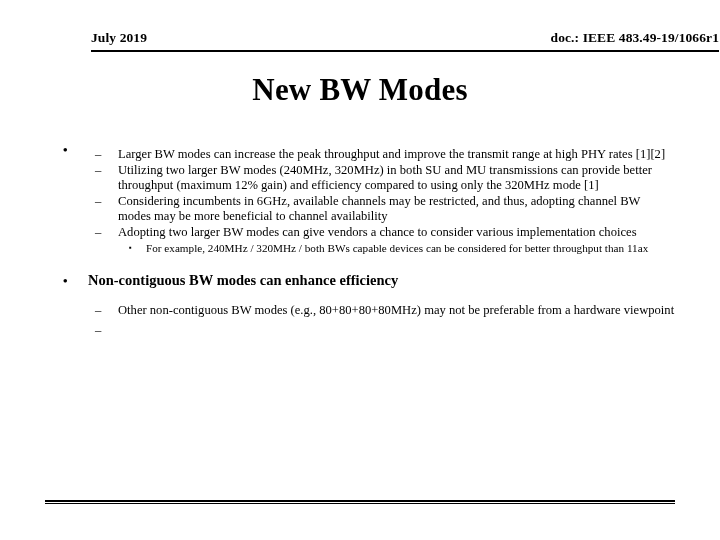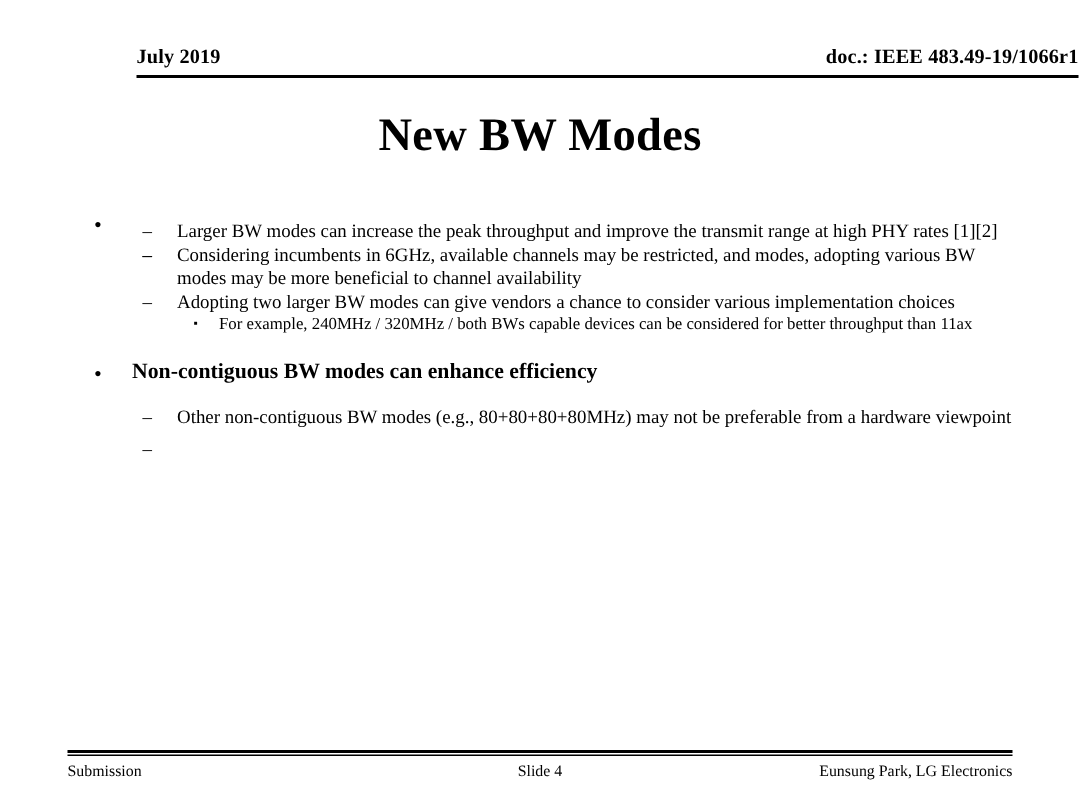--- a/index.html
+++ b/index.html
@@ -195,25 +195,26 @@
 
     <div class="gap-sm"></div>
 
     <div class="lvl2">
       <span class="marker">–</span>
       <span>Larger BW modes can increase the peak throughput and improve the transmit range at high PHY rates [1][2]</span>
     </div>
 
     <div class="lvl2">
       <span class="marker">–</span>
-    </div>
-
-    <div class="lvl2">
-      <span class="marker">–</span>
-      <span>Considering incumbents in 6GHz, available channels may be restricted, and modes, adopting various BW modes may be more beneficial to channel availability</span>
+      <span>Utilizing two larger BW modes (240MHz, 320MHz) in both SU and MU transmissions can provide better throughput (maximum 12% gain) and efficiency compared to using only the 320MHz mode [1]</span>
+    </div>
+
+    <div class="lvl2">
+      <span class="marker">–</span>
+      <span>Considering incumbents in 6GHz, available channels may be restricted, and thus, adopting channel BW modes may be more beneficial to channel availability</span>
     </div>
 
     <div class="lvl2">
       <span class="marker">–</span>
       <span>Adopting two larger BW modes can give vendors a chance to consider various implementation choices</span>
     </div>
 
     <div class="lvl3">
       <span class="marker">▪</span>
       <span>For example, 240MHz / 320MHz / both BWs capable devices can be considered for better throughput than 11ax</span>
@@ -237,20 +238,15 @@
 
     <div class="lvl2">
       <span class="marker">–</span>
     </div>
 
   </div>
 
   <div class="footer">
     <div class="footer-rule-outer"></div>
     <div class="footer-rule-inner"></div>
-    <div class="footer-row">
-      <span class="footer-left">Submission</span>
-      <span class="footer-center">Slide 4</span>
-      <span class="footer-right">Eunsung Park, LG Electronics</span>
-    </div>
   </div>
 
 </div>
 
 </body></html>

